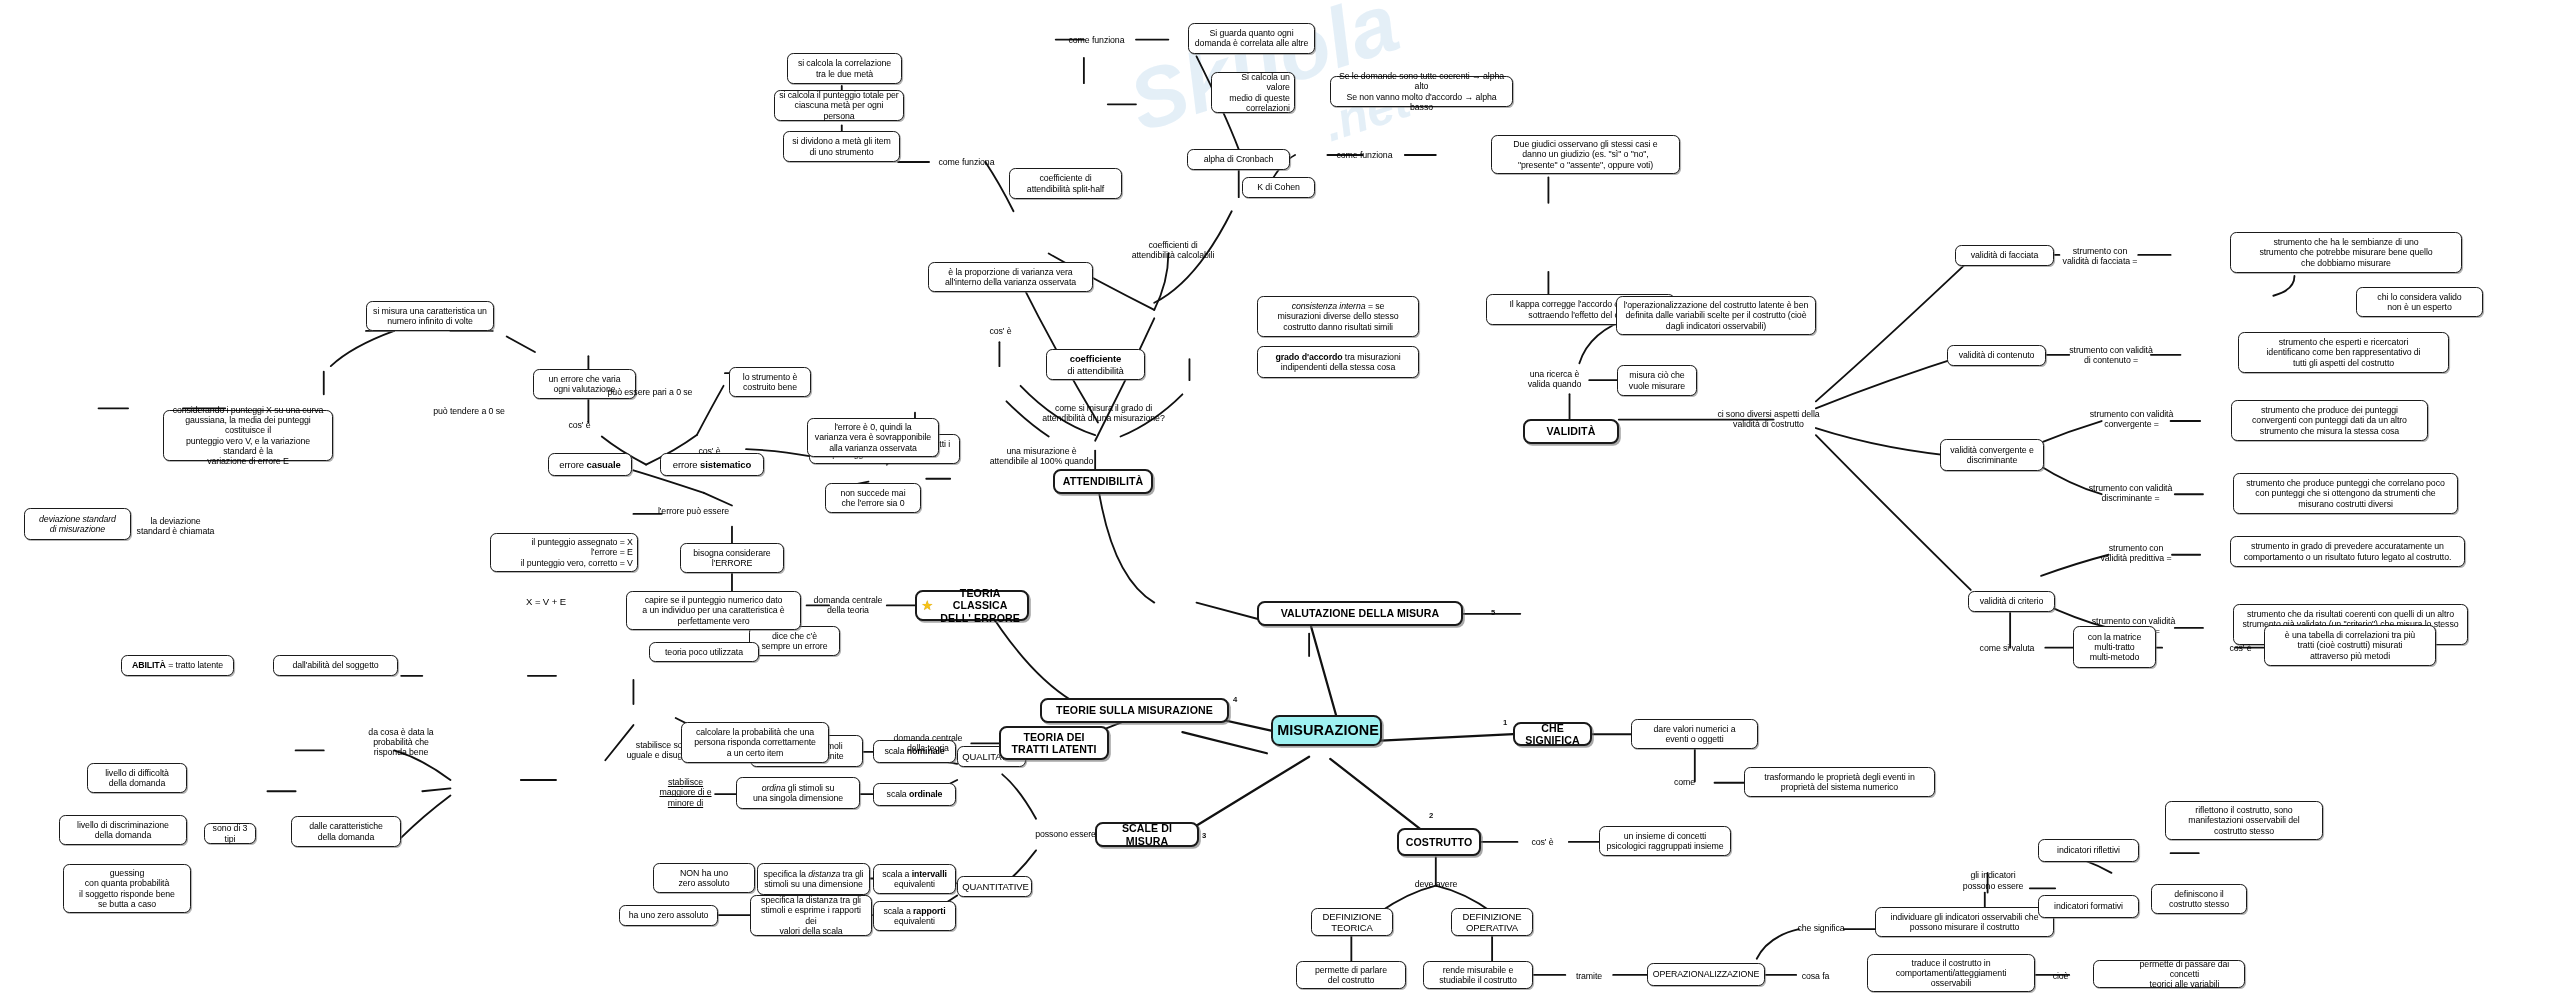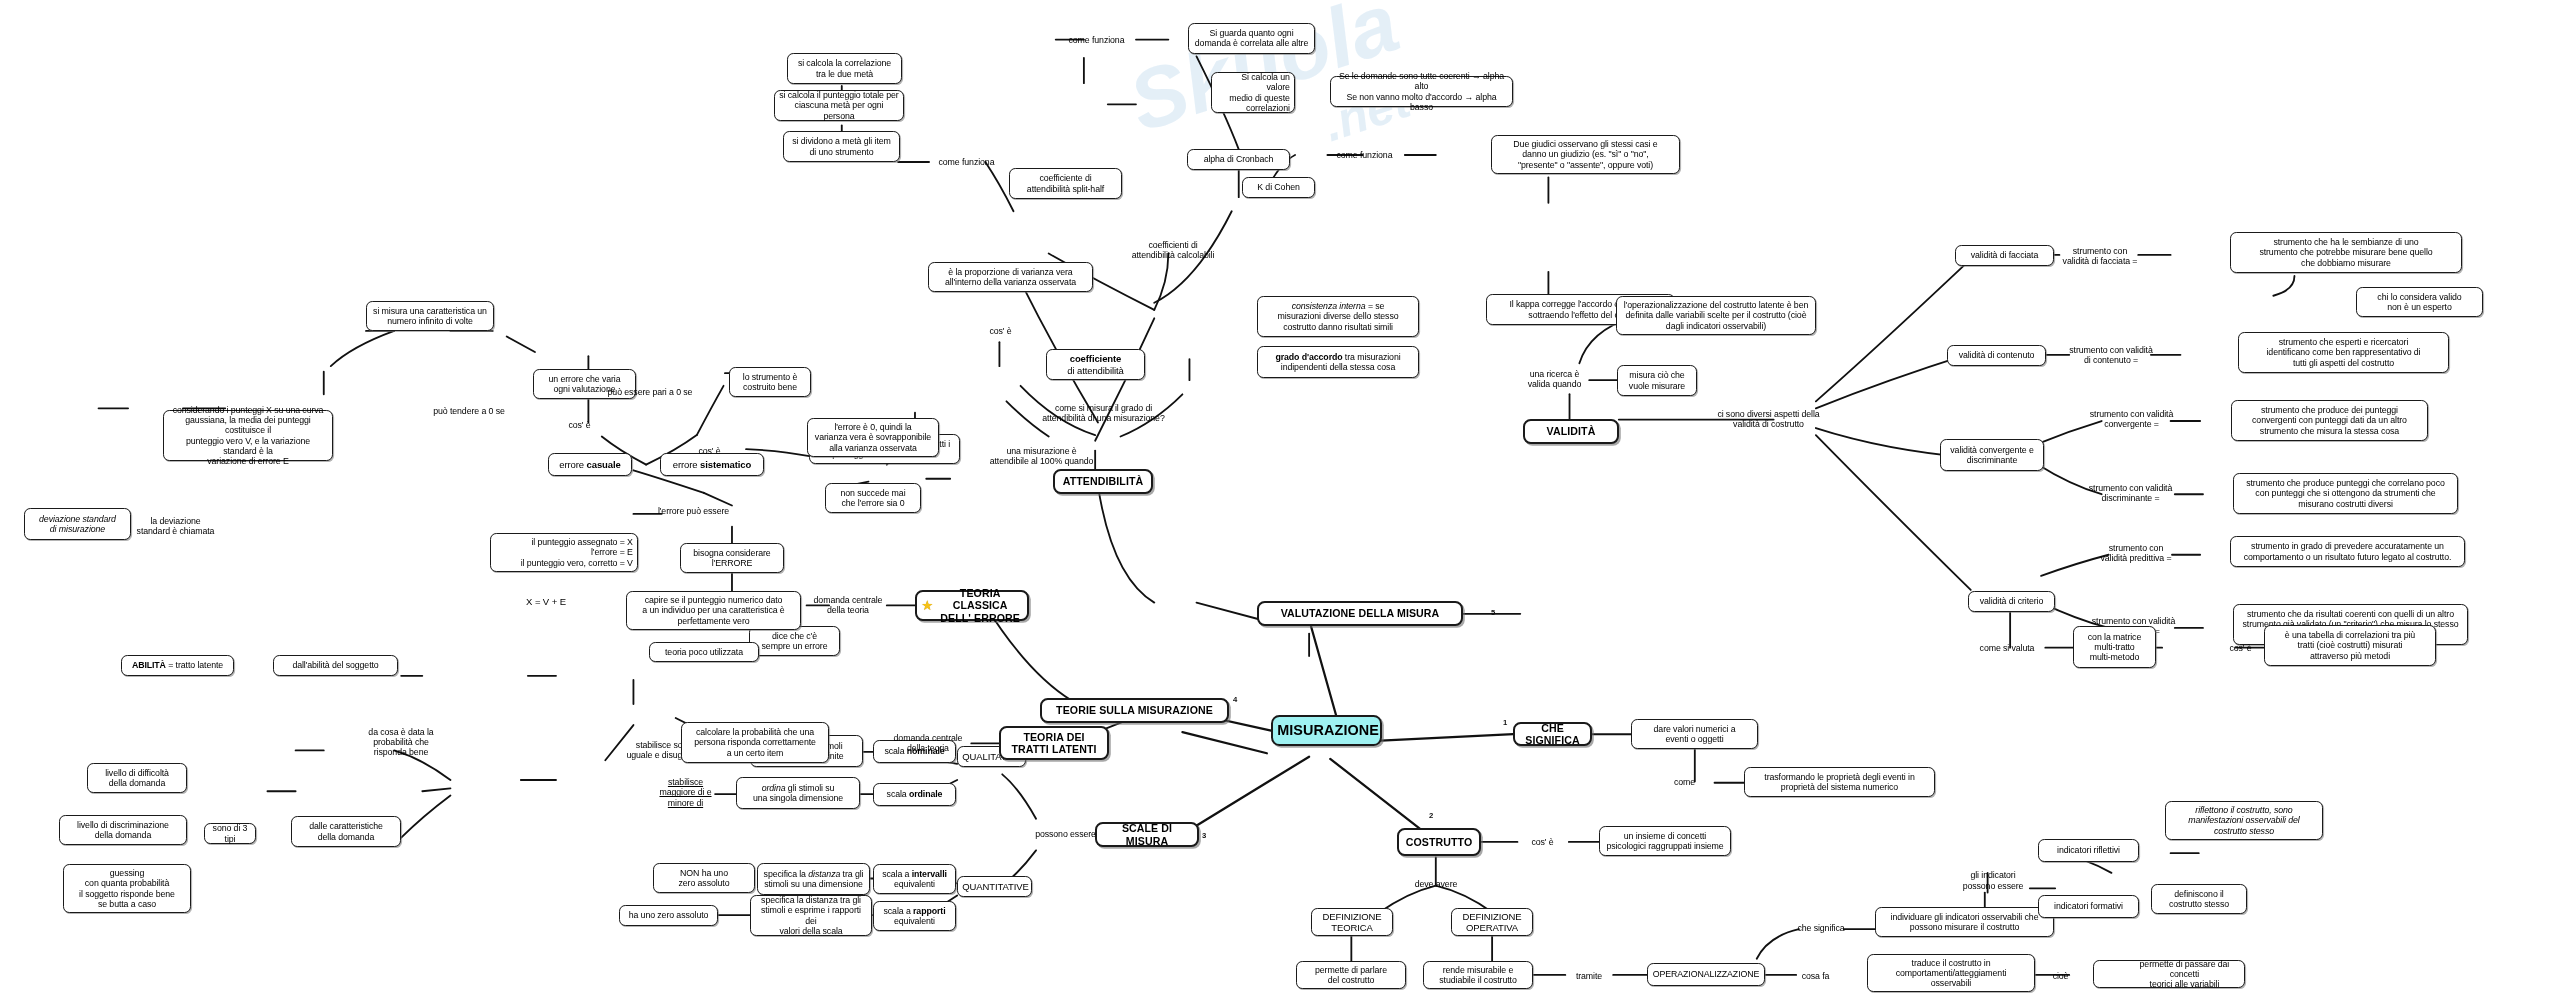--- a/index.html
+++ b/index.html
@@ -327,21 +327,21 @@
   <div class="node plain s12" style="left:1962px;top:870px;width:62px;height:21px;white-space:pre-line;">
     <span class="txt">gli indicatori
 possono essere</span>
   </div>
   <div class="node s12" style="left:2038px;top:839px;width:101px;height:22.5px;">
     <span class="txt">indicatori riflettivi</span>
   </div>
   <div class="node s12" style="left:2038px;top:895px;width:101px;height:22.5px;">
     <span class="txt">indicatori formativi</span>
   </div>
-  <div class="node s12" style="left:2165px;top:801px;width:158px;height:39px;white-space:pre-line;font-style:italic;">
+  <div class="node s12" style="left:2165px;top:801px;width:158px;height:39px;white-space:pre-line;">
     <span class="txt">riflettono il costrutto, sono
 manifestazioni osservabili del
 costrutto stesso</span>
   </div>
   <div class="node s12" style="left:2151px;top:884px;width:96px;height:30px;white-space:pre-line;">
     <span class="txt">definiscono il
 costrutto stesso</span>
   </div>
 
   <div class="idx" style="left:1202px;top:831px;">3</div>

